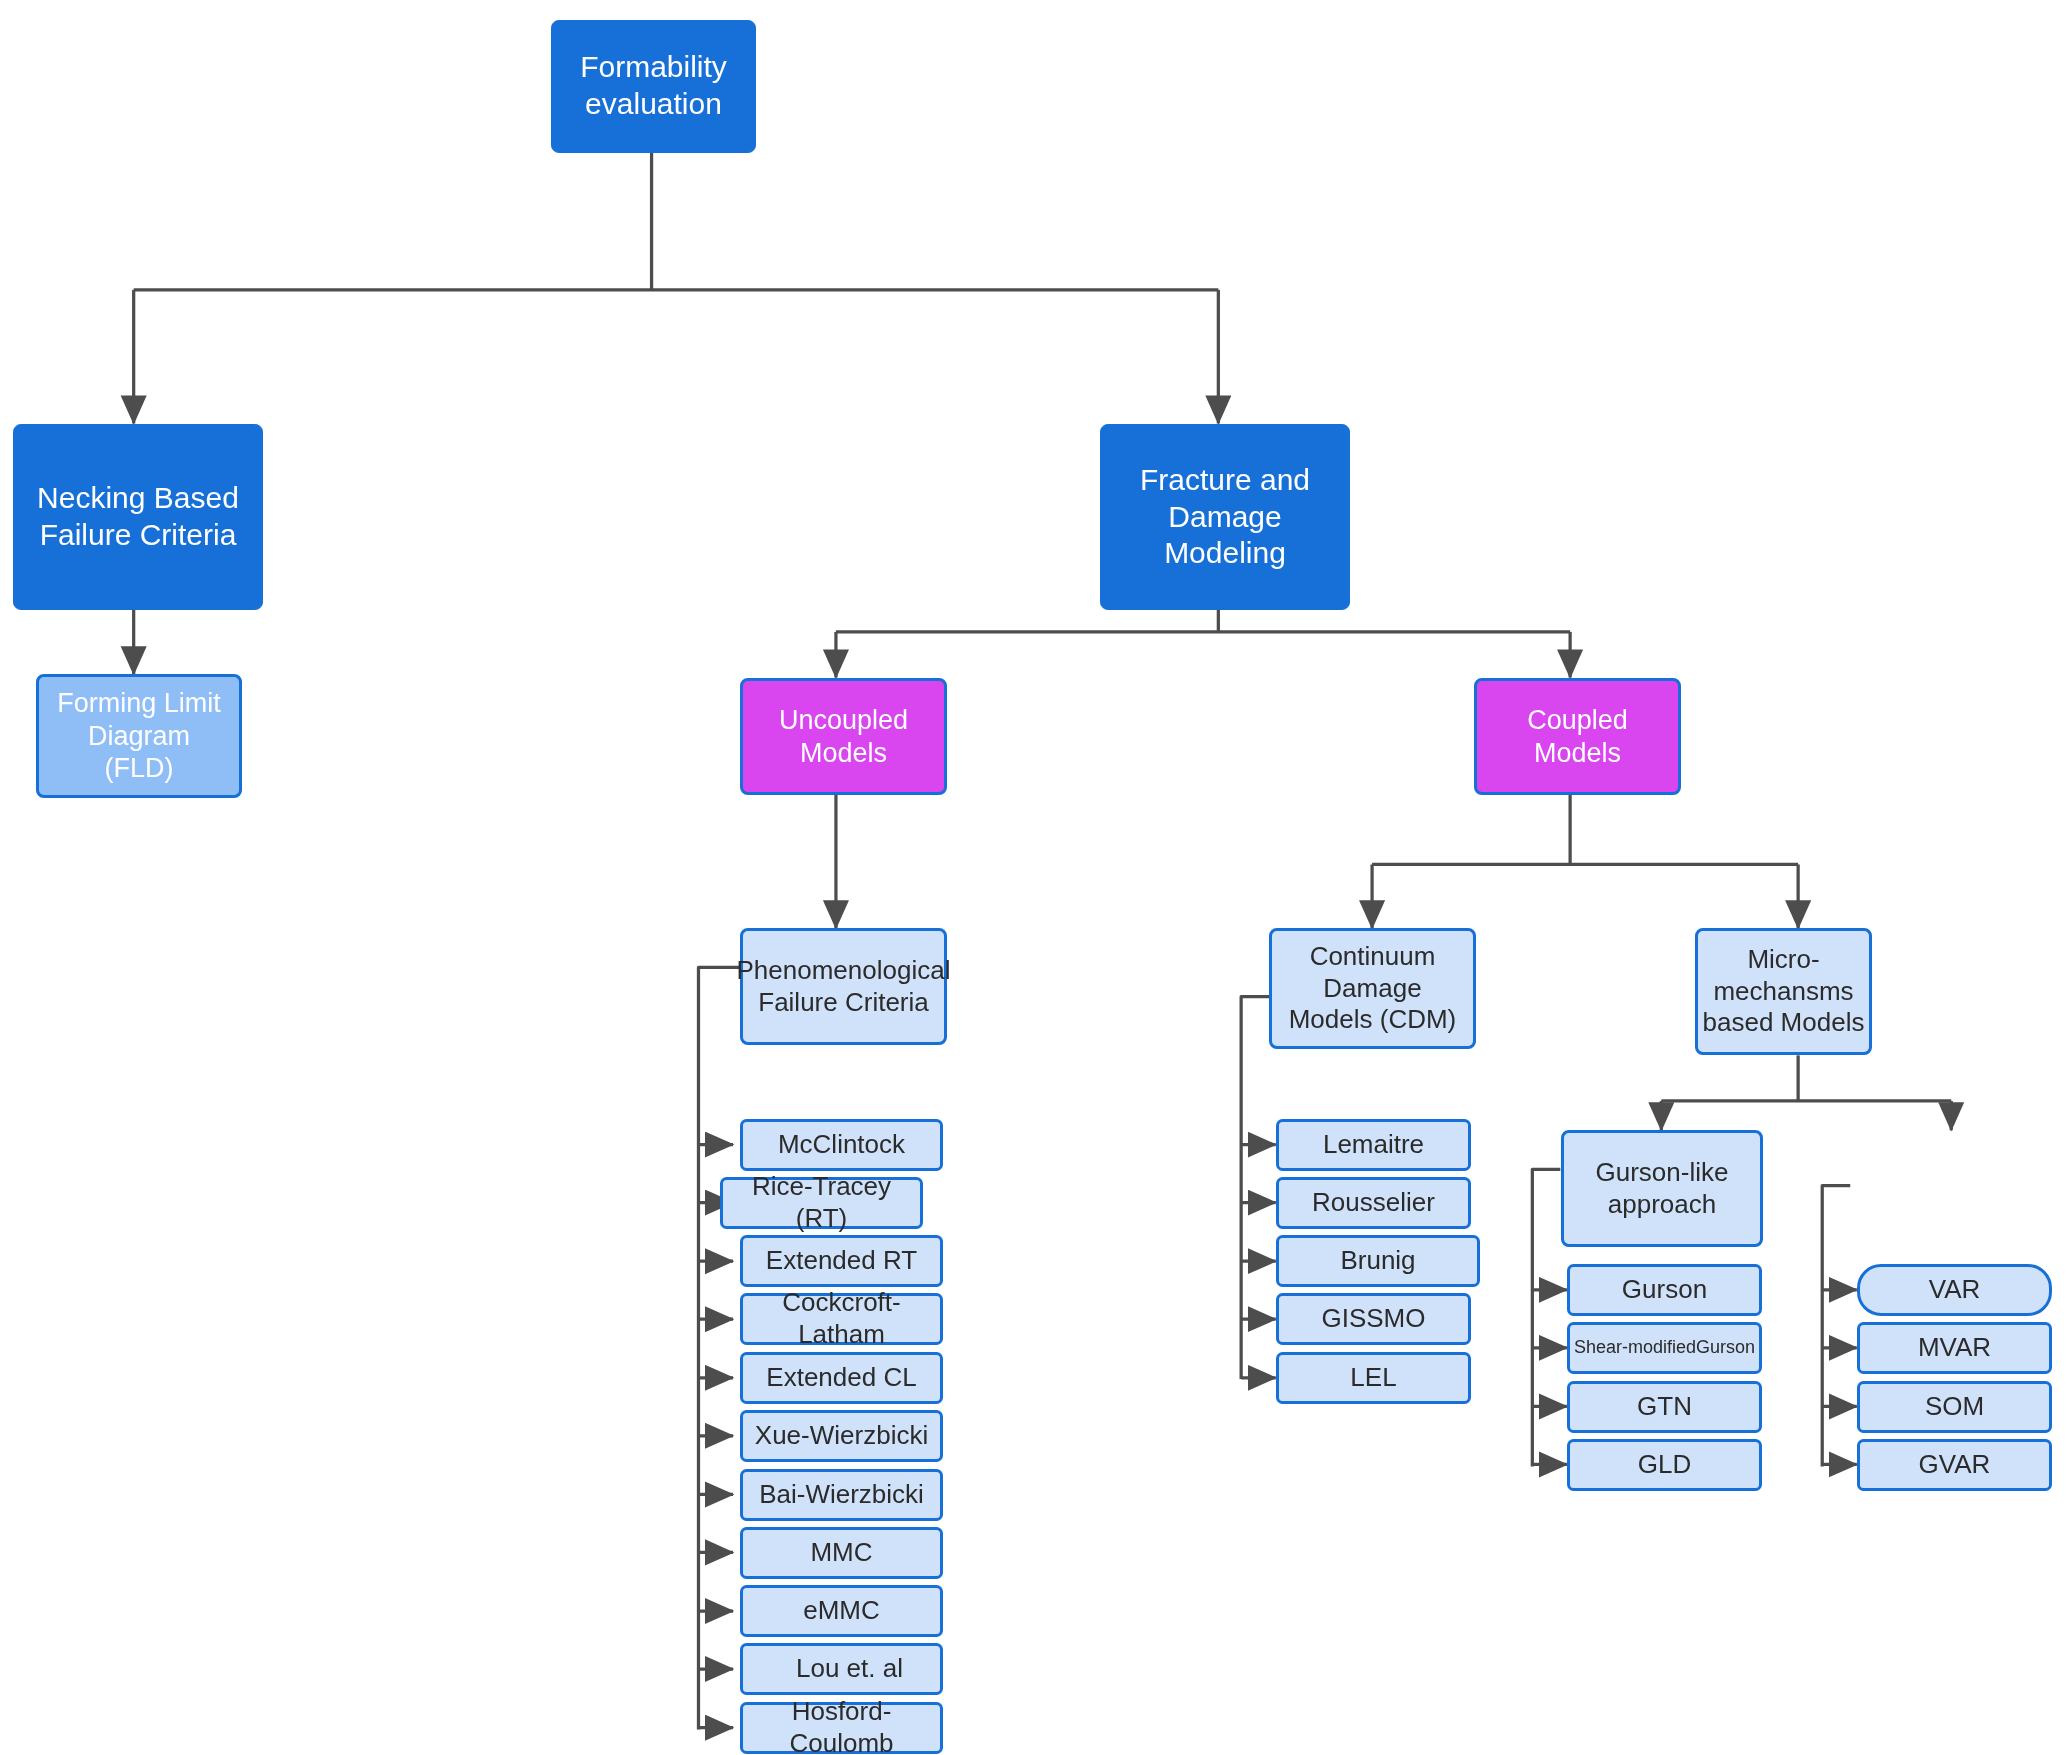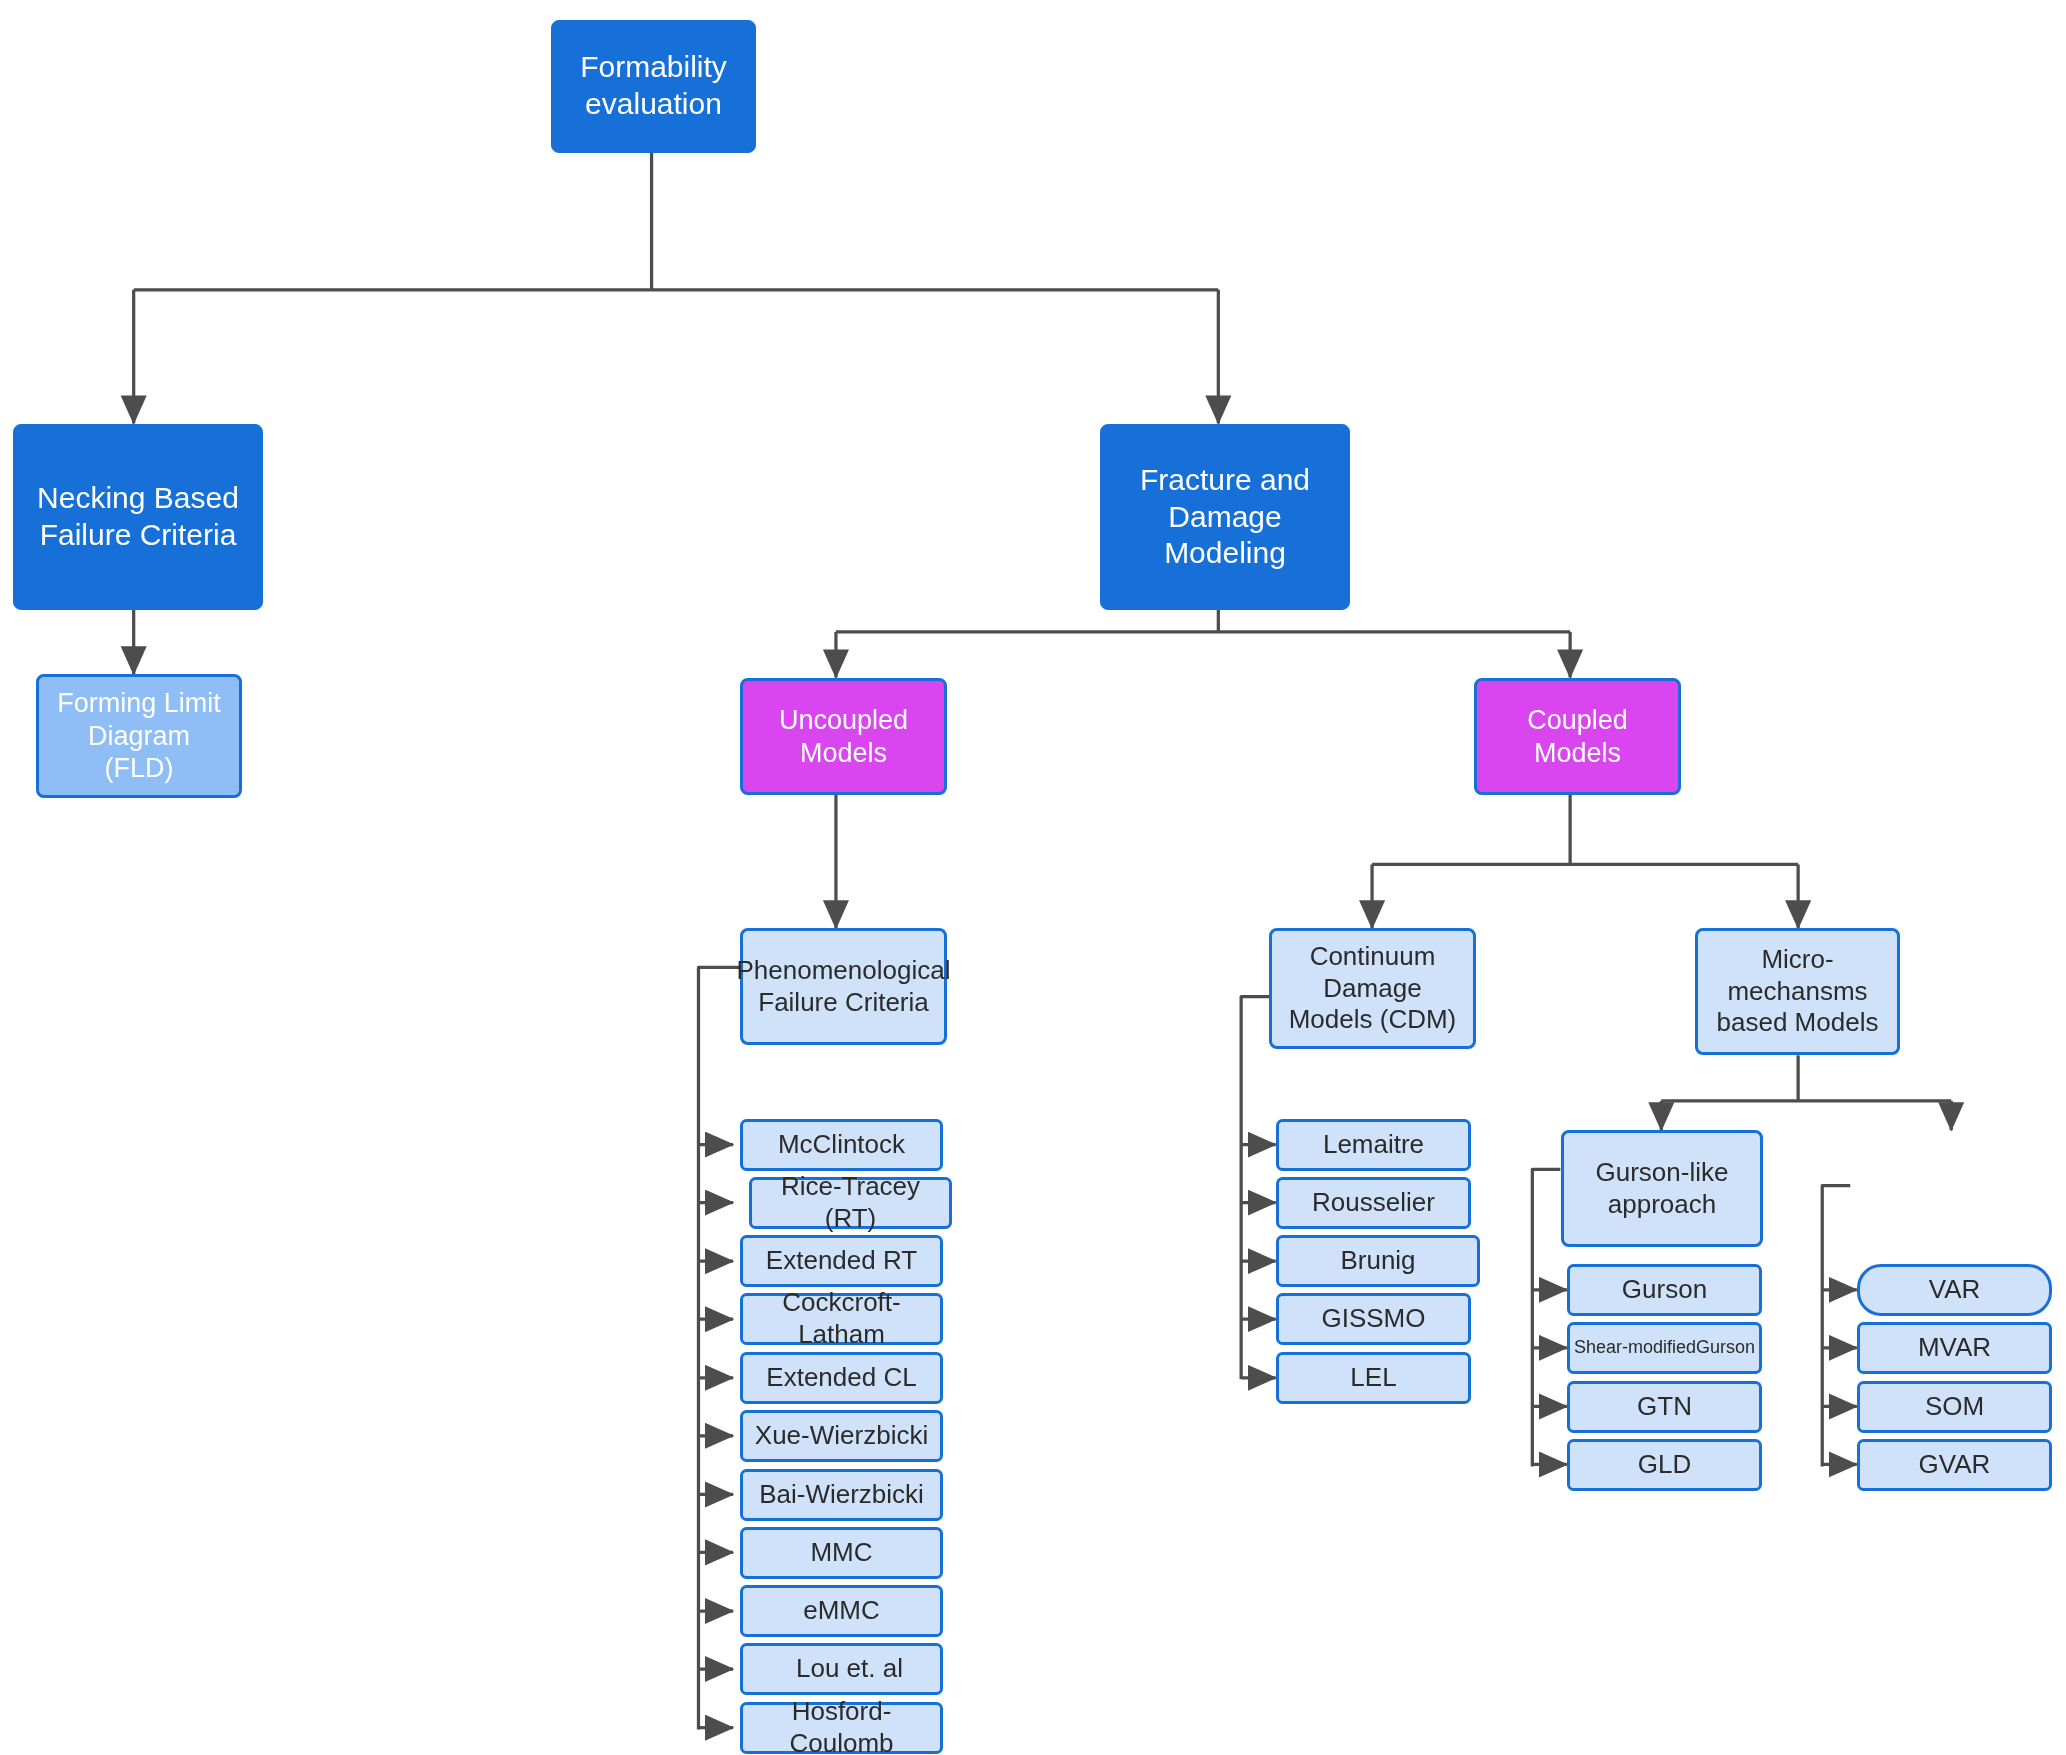--- a/index.html
+++ b/index.html
@@ -126,29 +126,29 @@
   <div class="node n-mid" style="left:1474px;top:678px;width:207px;height:117px;">Coupled
 Models</div>
 
   <div class="node n-grp" style="left:740px;top:928px;width:207px;height:117px;">Phenomenological
 Failure Criteria</div>
 
   <div class="node n-grp" style="left:1269px;top:928px;width:207px;height:121px;">Continuum
 Damage
 Models (CDM)</div>
 
-  <div class="node n-grp" style="left:1695px;top:928px;width:205px;height:127px;">Micro-mechansms
+  <div class="node n-grp" style="left:1695px;top:928px;width:177px;height:127px;">Micro-mechansms
 based Models</div>
 
   <div class="node n-grp" style="left:1561px;top:1130px;width:202px;height:117px;">Gurson-like
 approach</div>
 
 
   <div class="node n-leaf" style="left:740px;top:1119px;width:203px;height:52px;">McClintock</div>
-  <div class="node n-leaf" style="left:749px;top:1177px;width:203px;height:52px;">Rice-Tracey (RT)</div>
+  <div class="node n-leaf" style="left:720px;top:1177px;width:203px;height:52px;">Rice-Tracey (RT)</div>
   <div class="node n-leaf" style="left:740px;top:1235px;width:203px;height:52px;">Extended RT</div>
   <div class="node n-leaf" style="left:740px;top:1293px;width:203px;height:52px;">Cockcroft-Latham</div>
   <div class="node n-leaf" style="left:740px;top:1352px;width:203px;height:52px;">Extended CL</div>
   <div class="node n-leaf" style="left:740px;top:1410px;width:203px;height:52px;">Xue-Wierzbicki</div>
   <div class="node n-leaf" style="left:740px;top:1469px;width:203px;height:52px;">Bai-Wierzbicki</div>
   <div class="node n-leaf" style="left:740px;top:1527px;width:203px;height:52px;">MMC</div>
   <div class="node n-leaf" style="left:740px;top:1585px;width:203px;height:52px;">eMMC</div>
   <div class="node n-leaf" style="left:740px;top:1643px;width:203px;height:52px;padding-left:16px;">Lou et. al</div>
   <div class="node n-leaf" style="left:740px;top:1702px;width:203px;height:52px;">Hosford-Coulomb</div>
 

